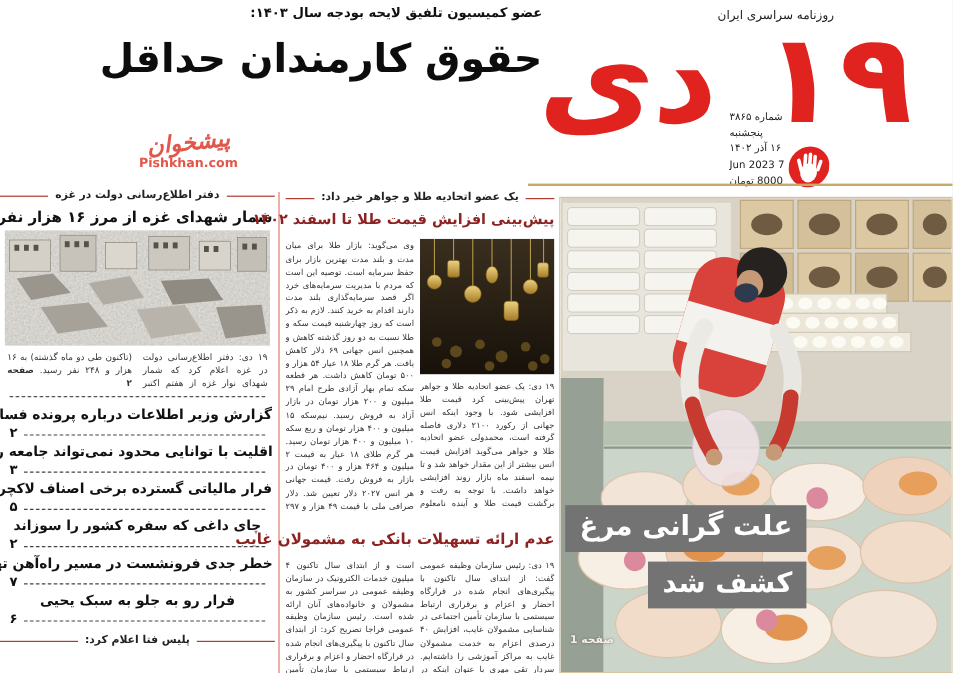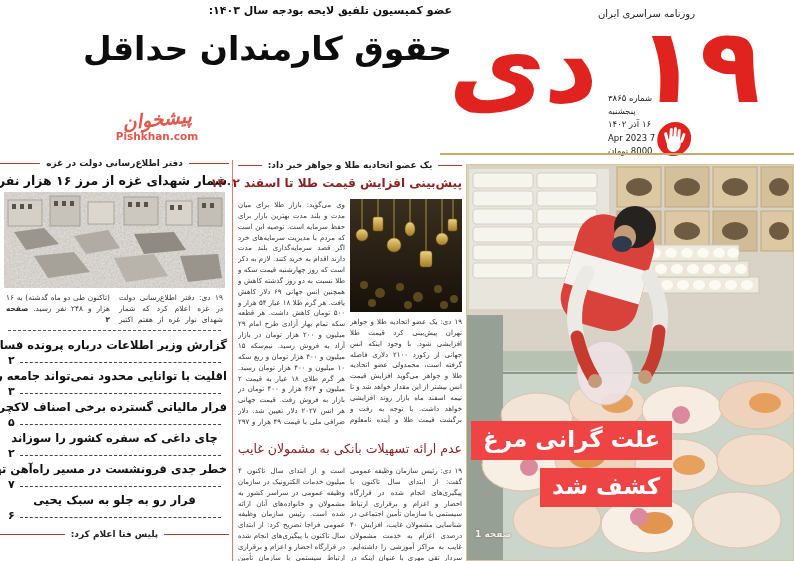--- a/index.html
+++ b/index.html
@@ -53,28 +53,28 @@
   .kicker-row.bottom { margin-top:8px; }
   
   .vdiv { position:absolute; left:232px; top:160px; width:1px; height:401px; background:#e27b70; }
   
   .mid-kicker { position:absolute; left:238px; top:160px; width:224px; }
   .gold-h2 { position:absolute; left:238px; top:176px; width:224px; font-size:12px; font-weight:bold; color:#8d2222; white-space:nowrap; }
   .gold-img { position:absolute; left:350px; top:199px; width:112px; height:113px; }
   .bodytext { position:absolute; font-size:7px; line-height:1.55; color:#333; text-align:justify; overflow:hidden; direction:rtl; }
   .gold-body-right { left:350px; top:317px; width:112px; height:108px; }
   .gold-body-left { left:238px; top:200px; width:107px; height:226px; }
-  .bank-h2 { position:absolute; left:238px; top:441px; width:224px; font-size:12.5px; font-weight:normal; color:#8d2222; text-align:center; white-space:nowrap; }
+  .bank-h2 { position:absolute; left:238px; top:441px; width:224px; font-size:12.5px; font-weight:bold; color:#8d2222; text-align:center; white-space:nowrap; }
   .bank-body-right { left:350px; top:466px; width:112px; height:95px; }
   .bank-body-left { left:238px; top:466px; width:107px; height:95px; }
   
   .photo { position:absolute; left:466px; top:164px; width:328px; height:397px; border:1px solid #d8c49a; overflow:hidden; }
   .photo svg { display:block; }
   .photo-badges { position:absolute; left:4px; top:256px; display:flex; flex-direction:column; align-items:flex-start; gap:8px; }
-  .badge { background:#ef4444; color:#fff; font-size:23px; font-weight:bold; line-height:1; padding:7px 12px 9px; white-space:nowrap; }
+  .badge { background:#737373; color:#fff; font-size:23px; font-weight:bold; line-height:1; padding:7px 12px 9px; white-space:nowrap; }
   .photo-pageref { position:absolute; left:8px; top:364px; color:#f4f0ea; font-size:9px; font-weight:bold; text-shadow:0 0 2px #6b6257; }
 </style>
 </head>
 <body>
 
 <div class="page">
 
   <div class="logo">
     <span>۱۹ دی</span>
     <span class="hand-badge">
@@ -89,21 +89,21 @@
           <rect x="24" y="13" width="3" height="10" rx="1.5" transform="rotate(16 25.5 18)"></rect>
         </g>
       </svg>
     </span>
   </div>
   <div class="tagline">روزنامه سراسری ایران</div>
   <div class="issue-info">
     <div>شماره ۳۸۶۵</div>
     <div>پنجشنبه</div>
     <div>۱۶ آذر ۱۴۰۲</div>
-    <div>7 Apr 2023</div>
+    <div>7 Jun 2023</div>
     <div>8000 تومان</div>
   </div>
   <div class="gold-rule"></div>
 
   <div class="lead">
     <div class="lead-kicker">عضو کمیسیون تلفیق لایحه بودجه سال ۱۴۰۳:</div>
     <div class="lead-h1">حقوق کارمندان حداقل</div>
   </div>
   <div class="watermark">
     <span class="wm-fa">پیشخوان</span>

